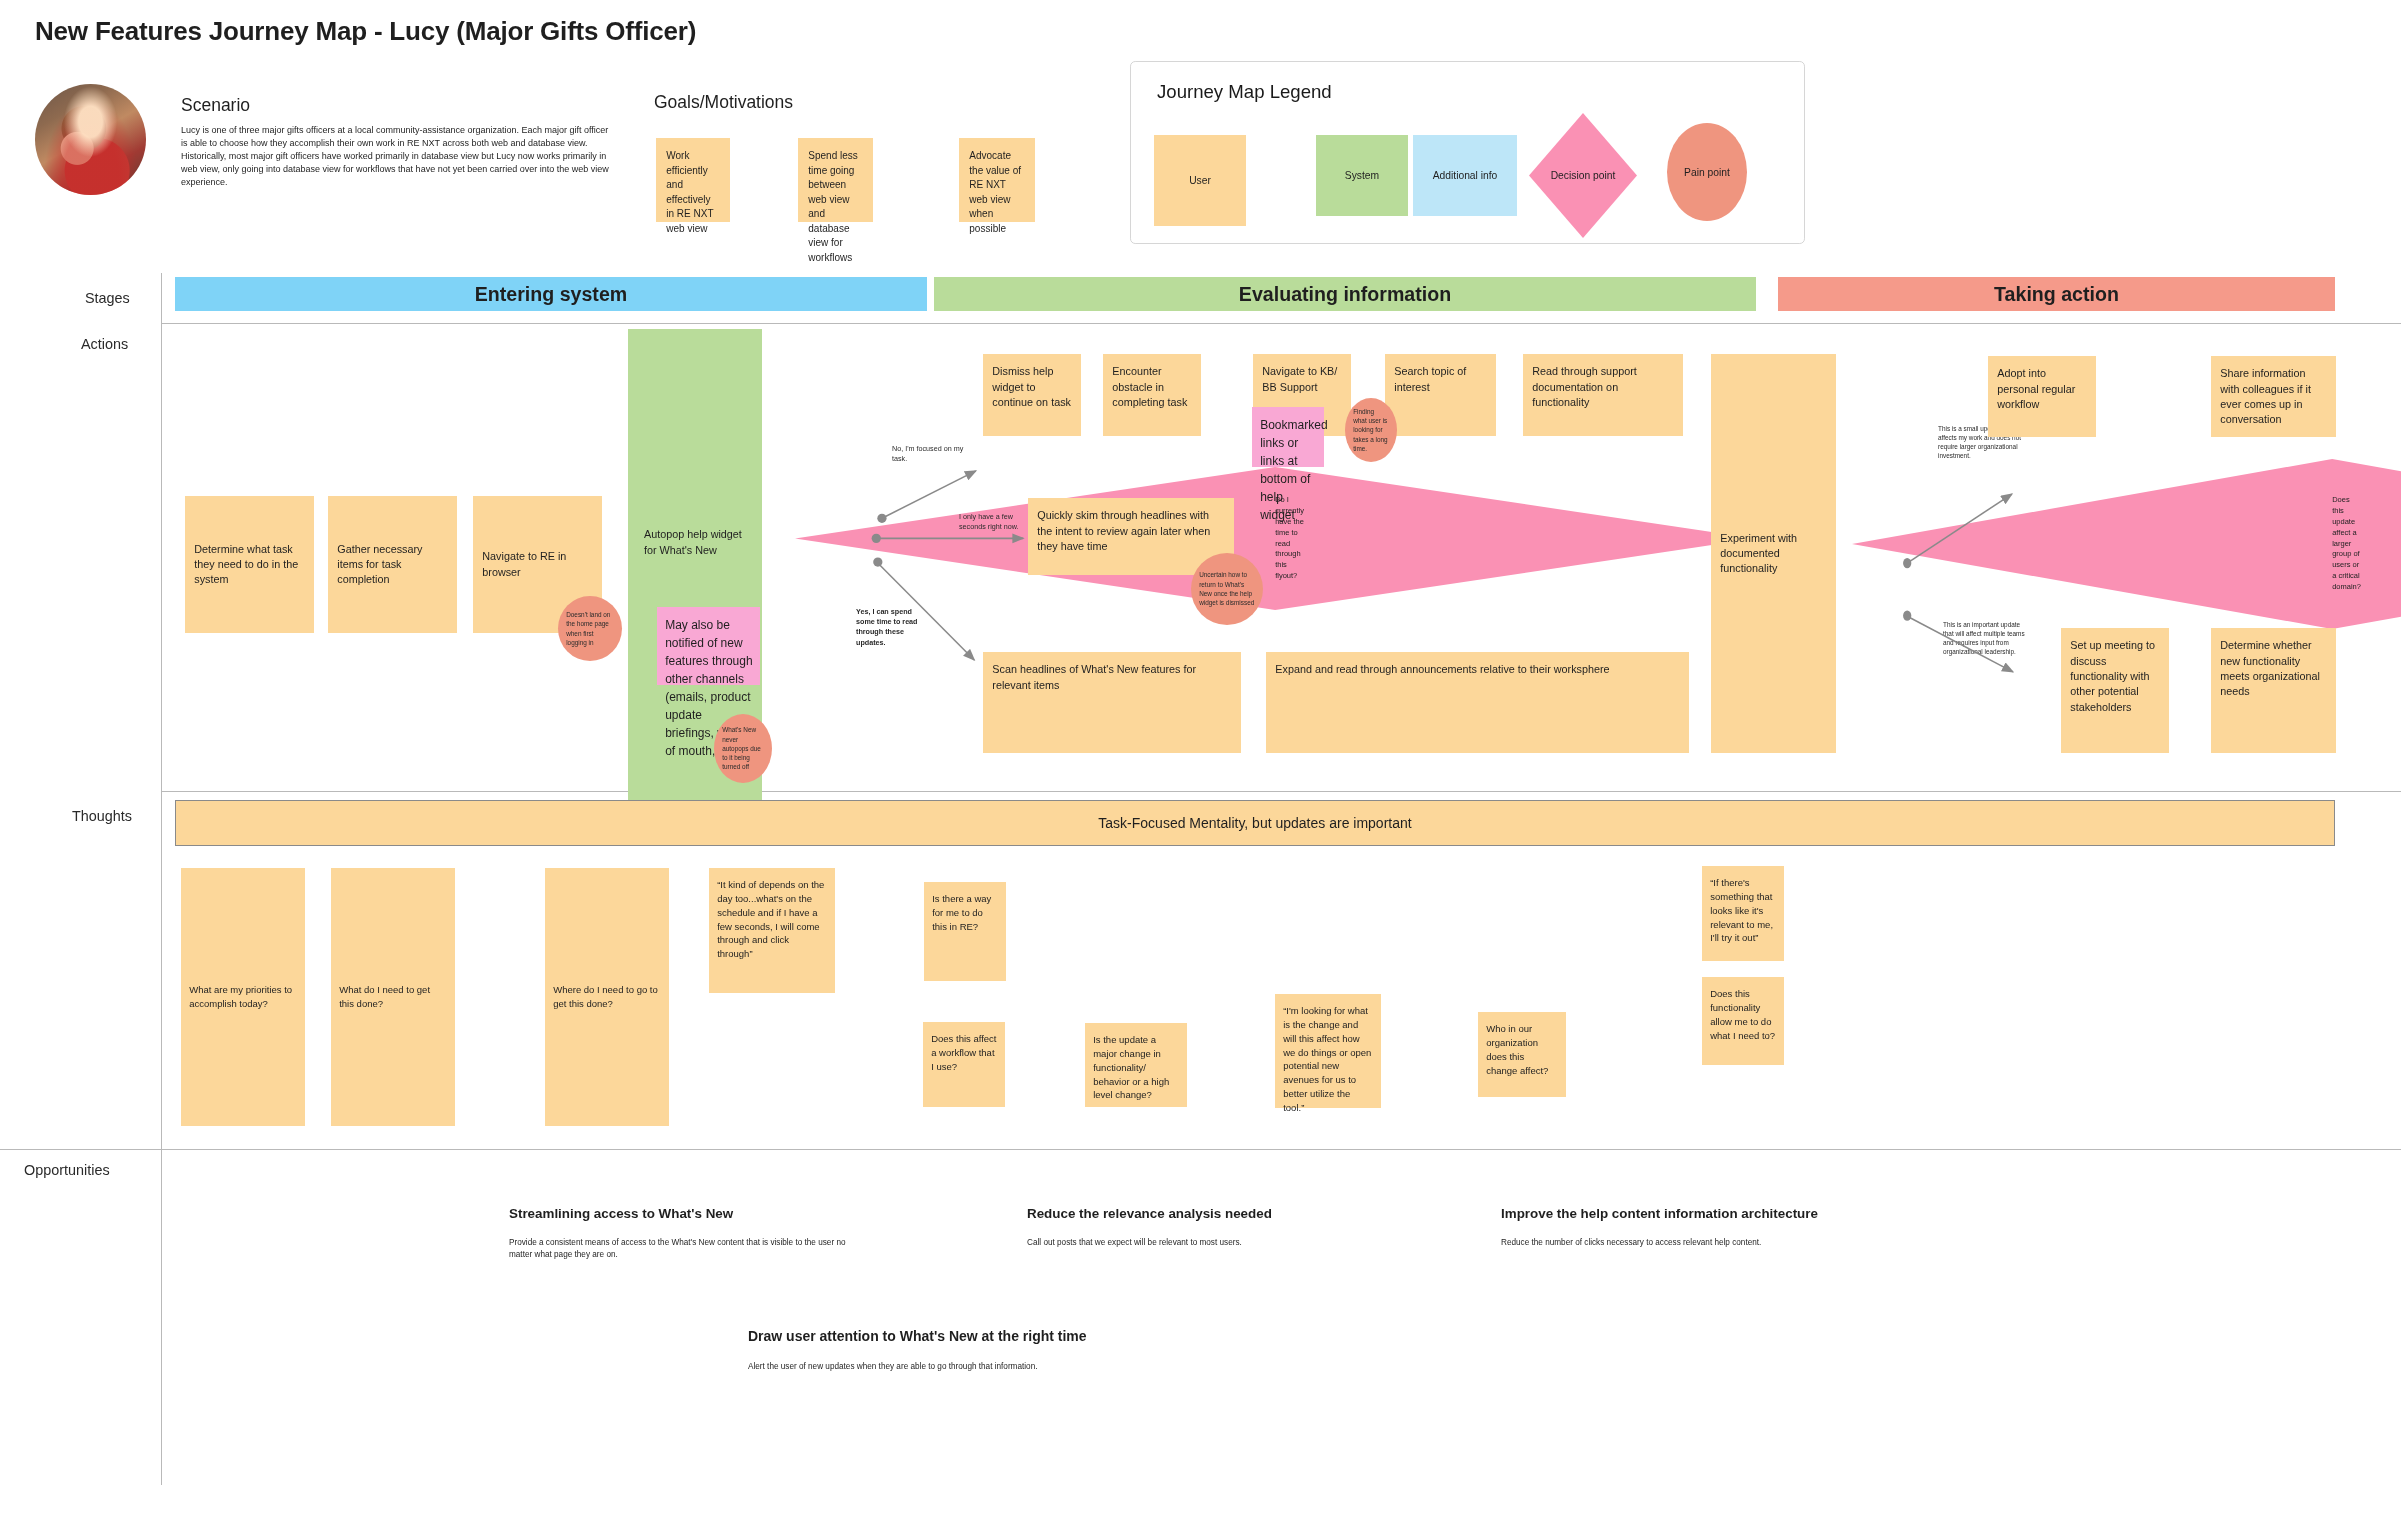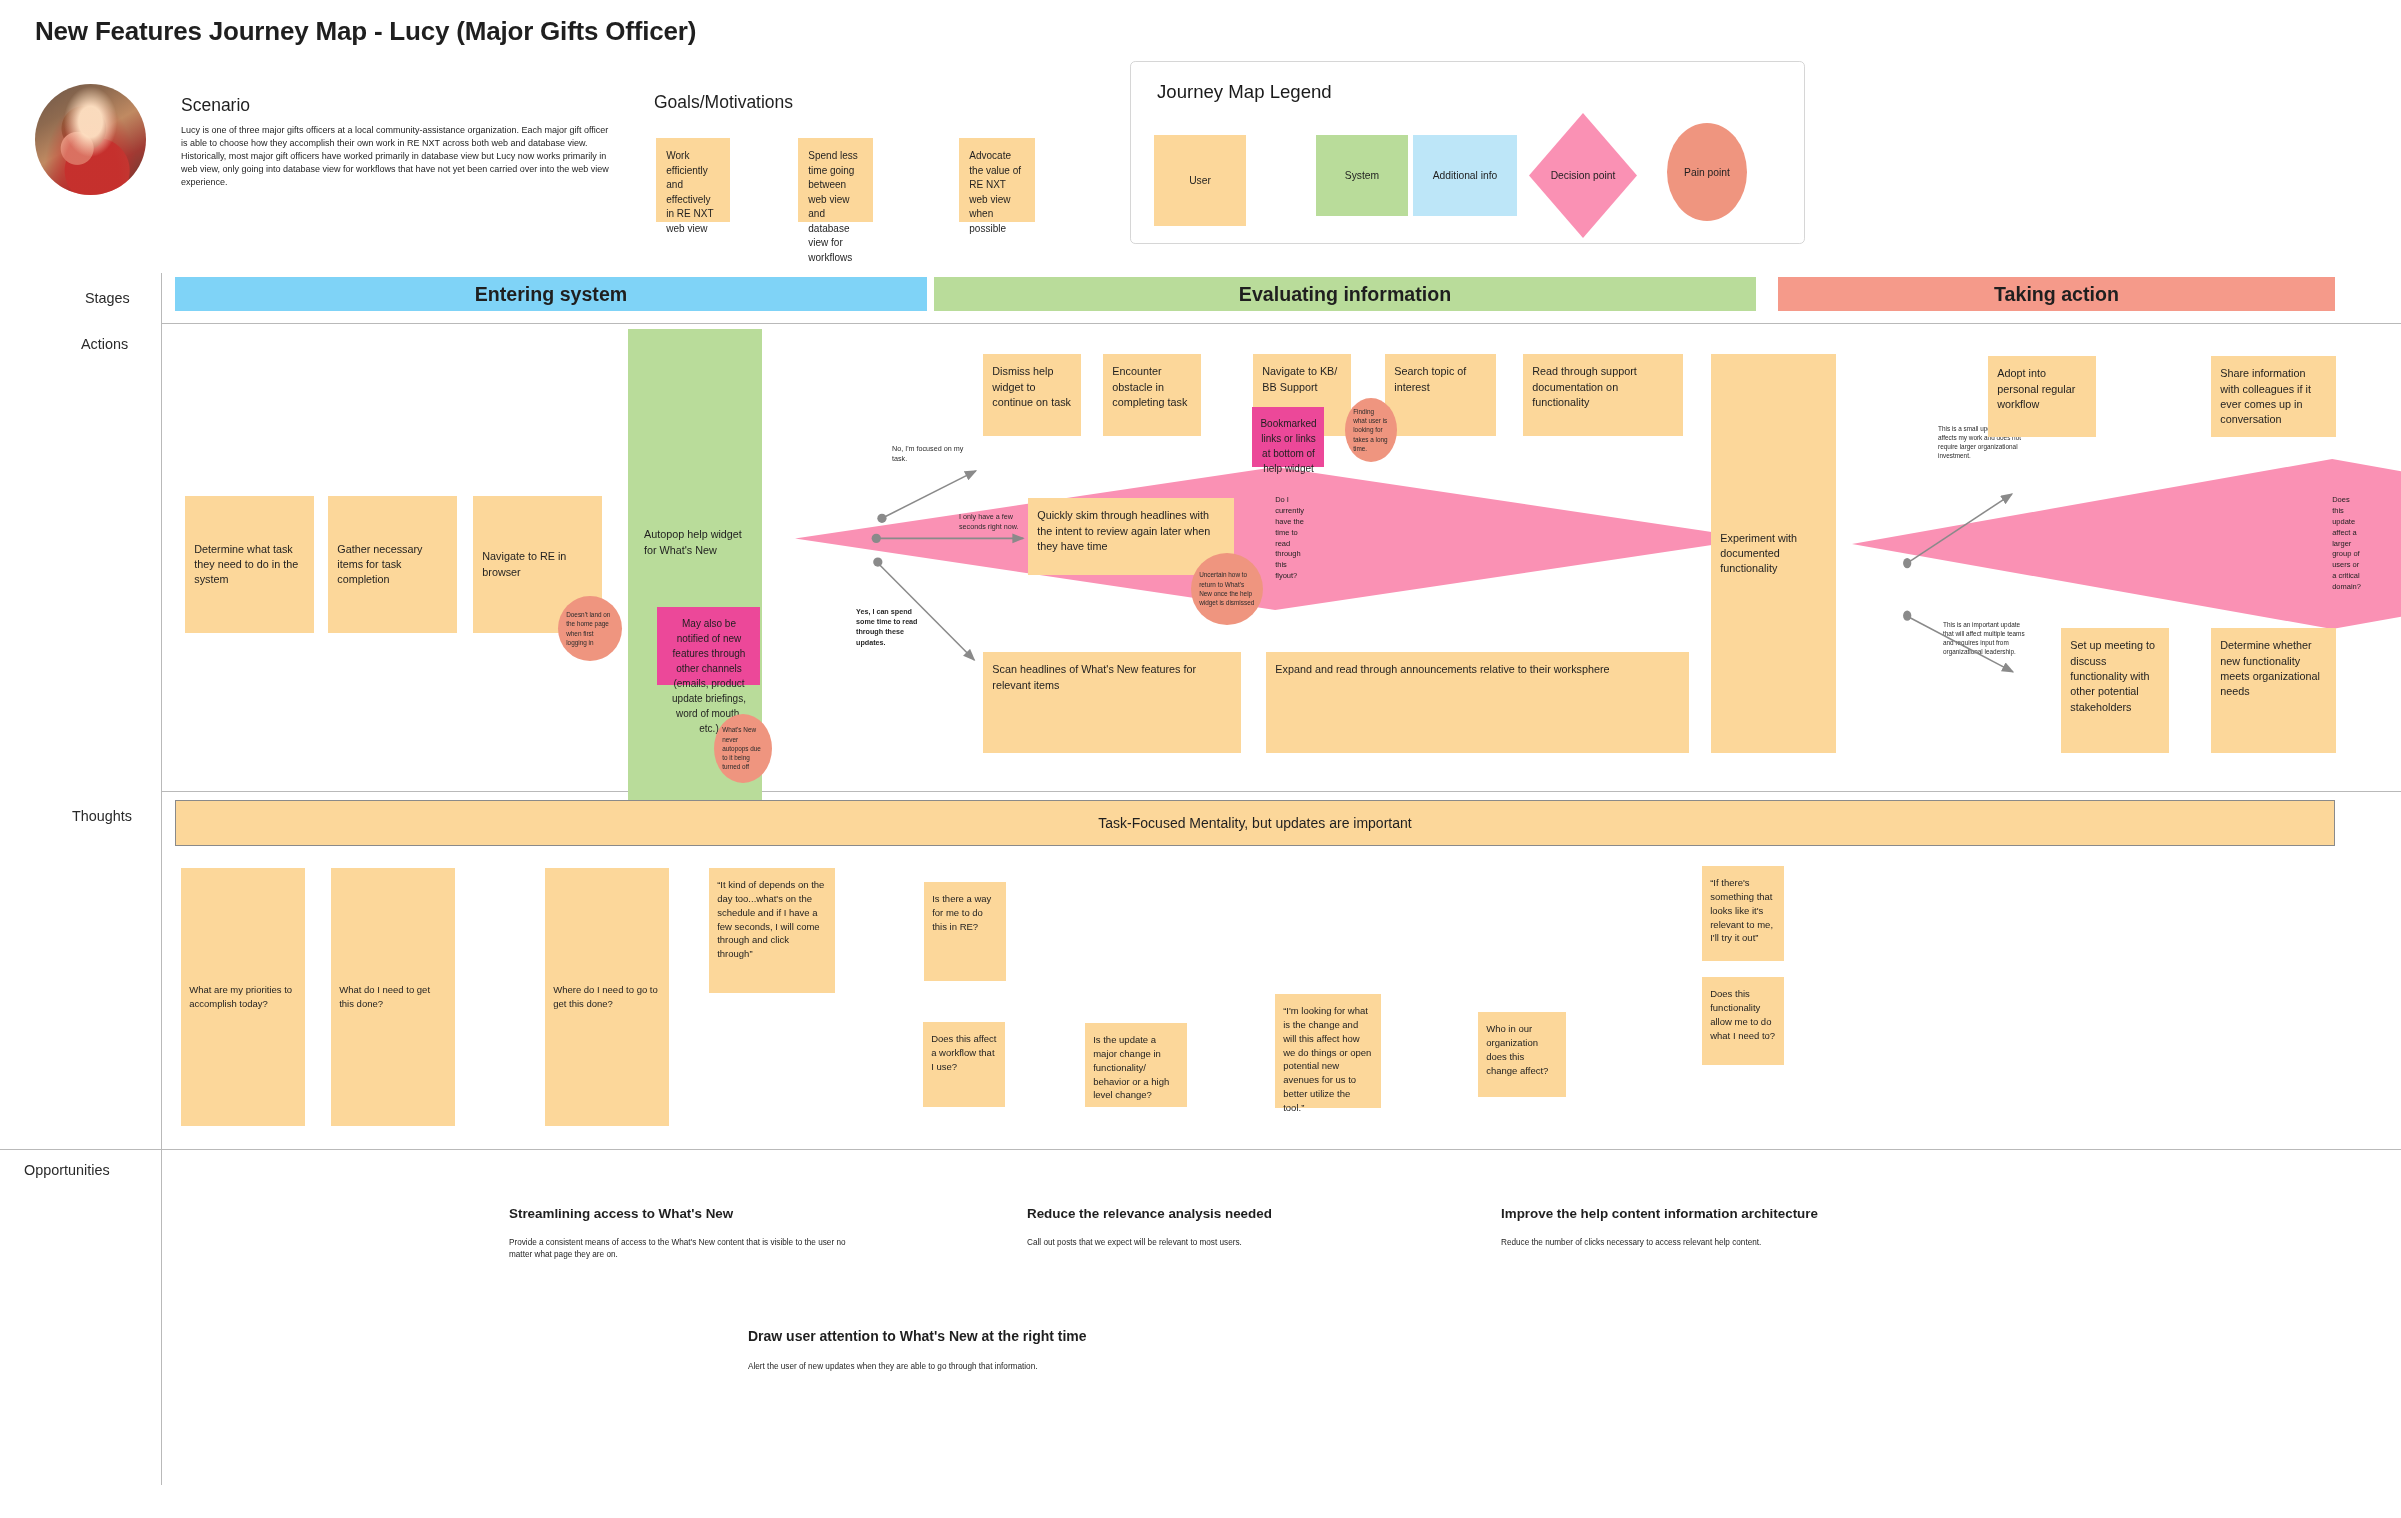--- a/index.html
+++ b/index.html
@@ -86,22 +86,22 @@
   #stage-3 { left: 1778px; top: 277px; width: 557px; height: 34px; background:#f59a8a; }
 
   
   .card {
     background:#fcd79a; color:#1f1f1f;
     font-size: 10.8px; line-height: 1.42;
     padding: 0 9.3px; display:flex; align-items:center;
   }
   .card.top { align-items:flex-start; padding-top: 10.3px; }
   .info-card {
-    background:#ec4899; color:#1f1f1f; font-size:10px;
-    line-height:1.5; padding:9.3px 7.2px 4.1px 8.2px;text-align:center;
+    background:#f9a8d4; color:#1f1f1f; font-size:12px;
+    line-height:1.5; padding:9.3px 7.2px 4.1px 8.2px;
   }
   .sys-col { background:#b9dc9a; }
   .sys-label {
     position:absolute; font-size:10.8px; line-height:1.45; color:#1f1f1f;
   }
   .pain {
     background:#ef957f; border-radius:50%;
     display:flex; align-items:center;
     font-size:6.4px; line-height:1.45; color:#2b2b2b;
     padding: 0 8.2px; text-align:left;

